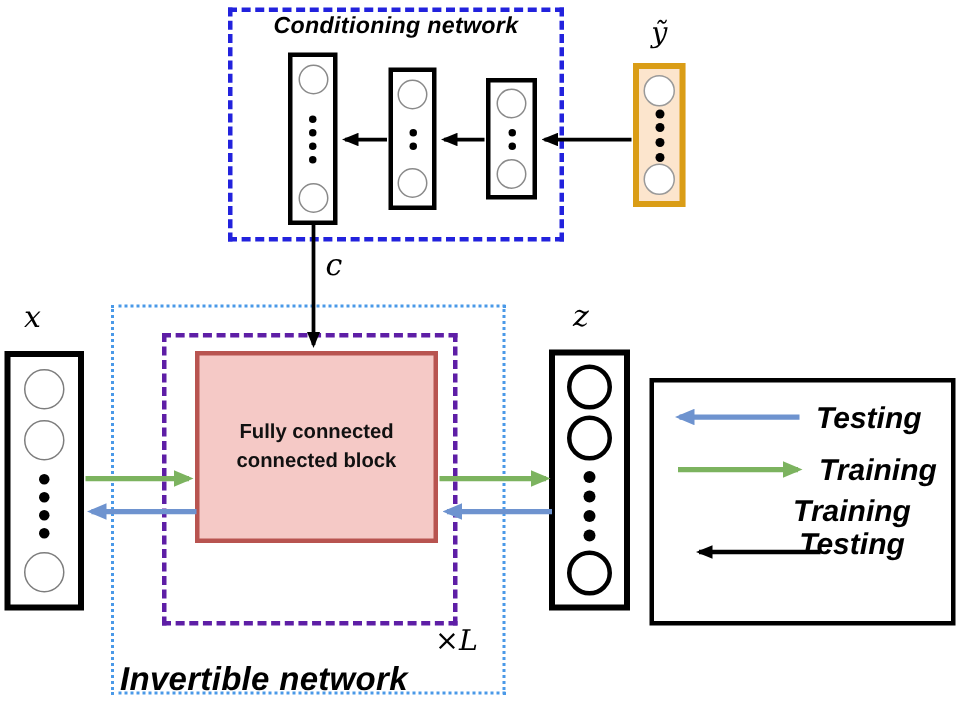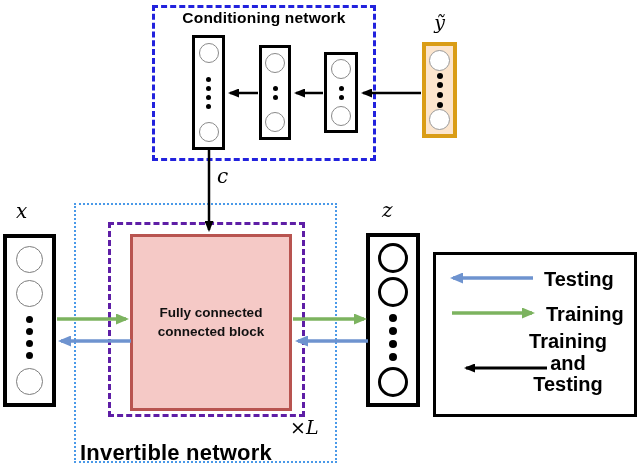--- a/index.html
+++ b/index.html
@@ -7,21 +7,21 @@
     position:relative; width:640px; height:468px; background:#ffffff;
     font-family:"Liberation Sans", sans-serif; overflow:hidden;
   }
   .abs { position:absolute; box-sizing:border-box; }
 
   
   .cond-box   { left:152px; top:5px;   width:224px; height:156px; border:3px dashed #2222DD; }
   .inv-box    { left:74px;  top:203px; width:263px; height:260px; border:2px dotted #4A99E8; }
   .inner-box  { left:108px; top:222px; width:197px; height:195px; border:3px dashed #5E1EA6; }
   .block {
-    left:130px; top:234px; width:162px; height:177px;
+    left:130px; top:234px; width:162px; height:128px;
     border:3px solid #B85450; background:#F5C9C6;
     display:flex; flex-direction:column; align-items:center; justify-content:center;
     font-weight:bold; font-size:13.5px; line-height:1.4; color:#111; text-align:center;
     z-index:2;
   }
   .legend-box { left:433px; top:252px; width:204px; height:165px; border:3px solid #000; background:#fff; }
 
   
   .layer {
     position:absolute; box-sizing:border-box; background:#fff;
@@ -42,21 +42,21 @@
   .c-y      { width:21px; height:21px; border:1.5px solid #9a9a9a; }
 
   .dots { display:flex; flex-direction:column; align-items:center; flex:0 0 auto; }
   .dots i { display:block; background:#000; border-radius:50%; }
   .dots-s i { width:5px; height:5px; margin:2px 0; }
   .dots-m i { width:6px; height:6px; margin:1.8px 0; }
   .dots-x i { width:7px; height:7px; margin:2.5px 0; }
   .dots-z i { width:8px; height:8px; margin:2.5px 0; }
 
   
-  .lbl { position:absolute; color:#000; z-index:7; white-space:nowrap; }
+  .lbl { position:absolute; color:#000; z-index:7; white-space:nowrap;font-style:italic; }
   .ttl { font-weight:bold; font-size:15.5px; letter-spacing:0.2px; }
   .cond-title { left:152px; top:9px; width:224px; text-align:center; }
   .inv-title  { left:80px;  top:440px; font-size:22px; }
   .math { font-family:"DejaVu Serif", serif; font-style:italic; font-size:20px; }
   .lab-x { left:16px;  top:199px; }
   .lab-z { left:382px; top:198px; }
   .lab-c { left:217px; top:164px; }
   .lab-y { left:422px; top:11px; width:35px; text-align:center; font-size:19px; }
   .lab-xl { left:290px; top:416px; font-size:19px; }
 
@@ -181,17 +181,16 @@
   <div class="lbl math lab-x">x</div>
   <div class="lbl math lab-z">z</div>
   <div class="lbl math lab-c">c</div>
   <div class="lbl math lab-y">ỹ</div>
   <div class="lbl math lab-xl">×L</div>
 
   <div class="lbl leg-lbl leg-testing">Testing</div>
   <div class="lbl leg-lbl leg-training">Training</div>
   <div class="lbl leg-lbl leg-both">
     <div>Training</div>
-    <div>and</div>
     <div>Testing</div>
   </div>
 
 </div>
 
 </body></html>

